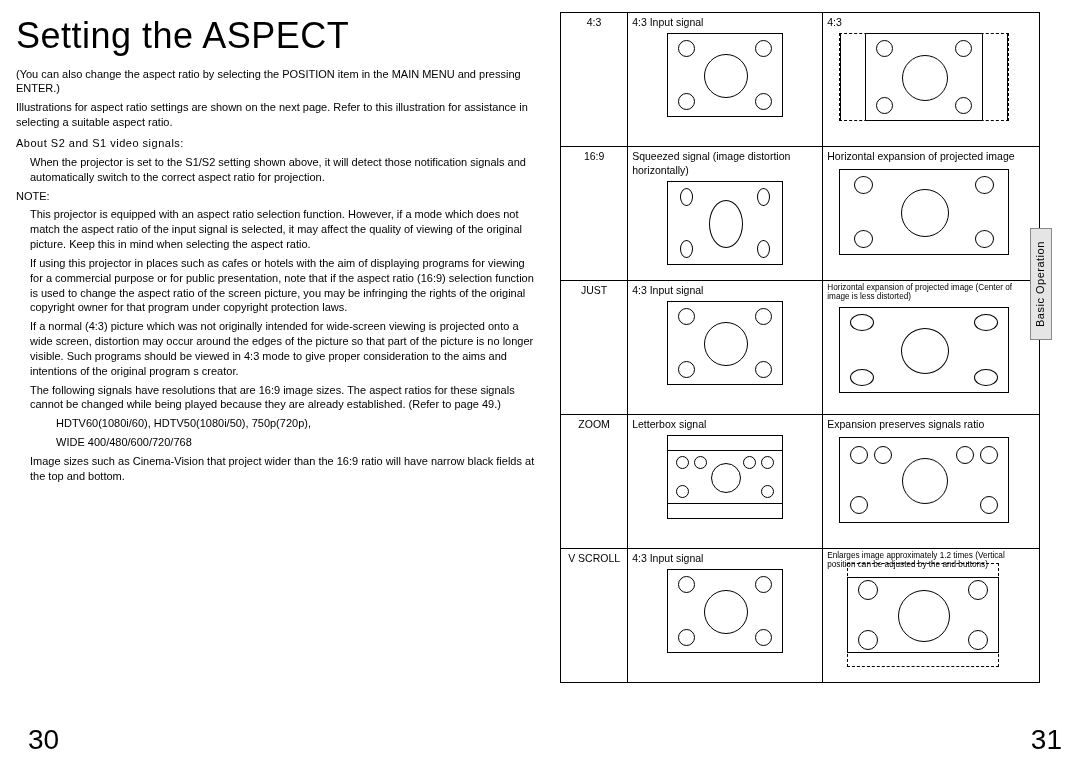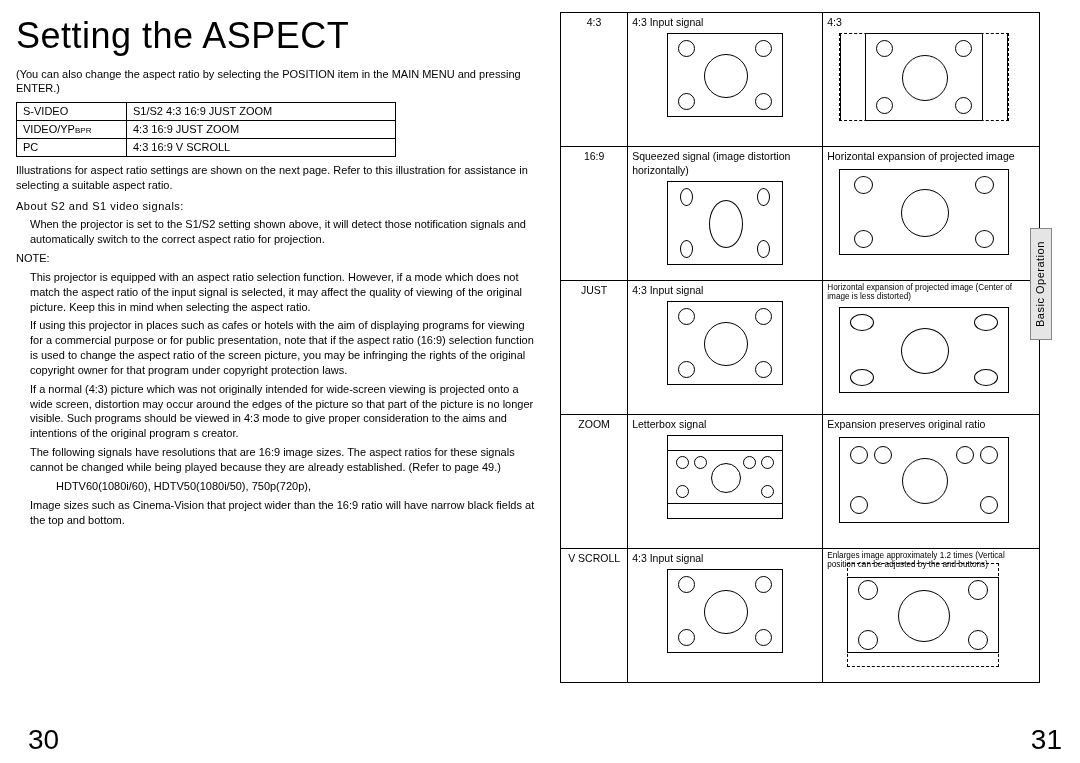--- a/index.html
+++ b/index.html
@@ -91,51 +91,36 @@
   .letterlineV { position:absolute; border-left:1.3px solid #000; height:100%; top:0; }
 </style>
 </head>
 <body>
 
 <div class="cols">
   <div class="left">
     <h1>Setting the ASPECT</h1>
     <p>(You can also change the aspect ratio by selecting the POSITION item in the MAIN MENU and pressing ENTER.)</p>
 
-    <table class="sig-table">
-      <tbody>
-          <tr>
-        <td><span>S-VIDEO</span></td>
-        <td>S1/S2   4:3   16:9   JUST   ZOOM</td>
-      </tr>
-      <tr>
-        <td><span>VIDEO/YP</span><span class="sub">BPR</span></td>
-        <td>4:3   16:9   JUST   ZOOM</td>
-      </tr>
-      <tr>
-        <td><span>PC</span></td>
-        <td>4:3   16:9   V SCROLL</td>
-      </tr>
-    </tbody>
-      </table>
 
     <p>Illustrations for aspect ratio settings are shown on the next page. Refer to this illustration for assistance in selecting a suitable aspect ratio.</p>
 
     <div class="about">
       <p class="about-h">About S2 and S1 video signals:</p>
       <p class="indent1">When the projector is set to the  S1/S2  setting shown above, it will detect those notification signals and automatically switch to the correct aspect ratio for projection.</p>
     </div>
 
     <div class="note">
       <p>NOTE:</p>
       <p class="indent1">This projector is equipped with an aspect ratio selection function. However, if a mode which does not match the aspect ratio of the input signal is selected, it may affect the quality of viewing of the original picture. Keep this in mind when selecting the aspect ratio.</p>
       <p class="indent1">If using this projector in places such as cafes or hotels with the aim of displaying programs for viewing for a commercial purpose or for public presentation, note that if the aspect ratio (16:9) selection function is used to change the aspect ratio of the screen picture, you may be infringing the rights of the original copyright owner for that program under copyright protection laws.</p>
       <p class="indent1">If a normal (4:3) picture which was not originally intended for wide-screen viewing is projected onto a wide screen, distortion may occur around the edges of the picture so that part of the picture is no longer visible. Such programs should be viewed in 4:3 mode to give proper consideration to the aims and intentions of the original program s creator.</p>
       <p class="indent1">The following signals have resolutions that are 16:9 image sizes. The aspect ratios for these signals cannot be changed while being played because they are already established. (Refer to page 49.)</p>
       <p class="indent2">HDTV60(1080i/60), HDTV50(1080i/50), 750p(720p),</p>
+      <p class="indent2">WIDE 400/480/600/720/768</p>
       <p class="indent1">Image sizes such as Cinema-Vision that project wider than the 16:9 ratio will have narrow black fields at the top and bottom.</p>
     </div>
   </div>
 
   <div class="right">
     <table class="asp-table">
       <tbody>
 
       <tr class="asp-row">
         <td class="c1">4:3</td>
@@ -236,21 +221,21 @@
               <div class="circ" style="width:13px;height:13px;left:8px;top:20px;"></div>
               <div class="circ" style="width:13px;height:13px;left:26px;top:20px;"></div>
               <div class="circ" style="width:13px;height:13px;right:8px;top:20px;"></div>
               <div class="circ" style="width:13px;height:13px;right:26px;top:20px;"></div>
               <div class="circ" style="width:13px;height:13px;left:8px;bottom:20px;"></div>
               <div class="circ" style="width:13px;height:13px;right:8px;bottom:20px;"></div>
             </div>
           </div>
         </td>
         <td class="c3">
-          <div>Expansion preserves original ratio</div>
+          <div>Expansion preserves signals ratio</div>
           <div class="stage">
             <div class="imgbox" style="position:absolute;left:12px;top:2px;width:170px;height:86px;">
               <div class="circ" style="width:46px;height:46px;left:62px;top:20px;"></div>
               <div class="circ" style="width:18px;height:18px;left:10px;top:8px;"></div>
               <div class="circ" style="width:18px;height:18px;left:34px;top:8px;"></div>
               <div class="circ" style="width:18px;height:18px;right:10px;top:8px;"></div>
               <div class="circ" style="width:18px;height:18px;right:34px;top:8px;"></div>
               <div class="circ" style="width:18px;height:18px;left:10px;bottom:8px;"></div>
               <div class="circ" style="width:18px;height:18px;right:10px;bottom:8px;"></div>
             </div>

